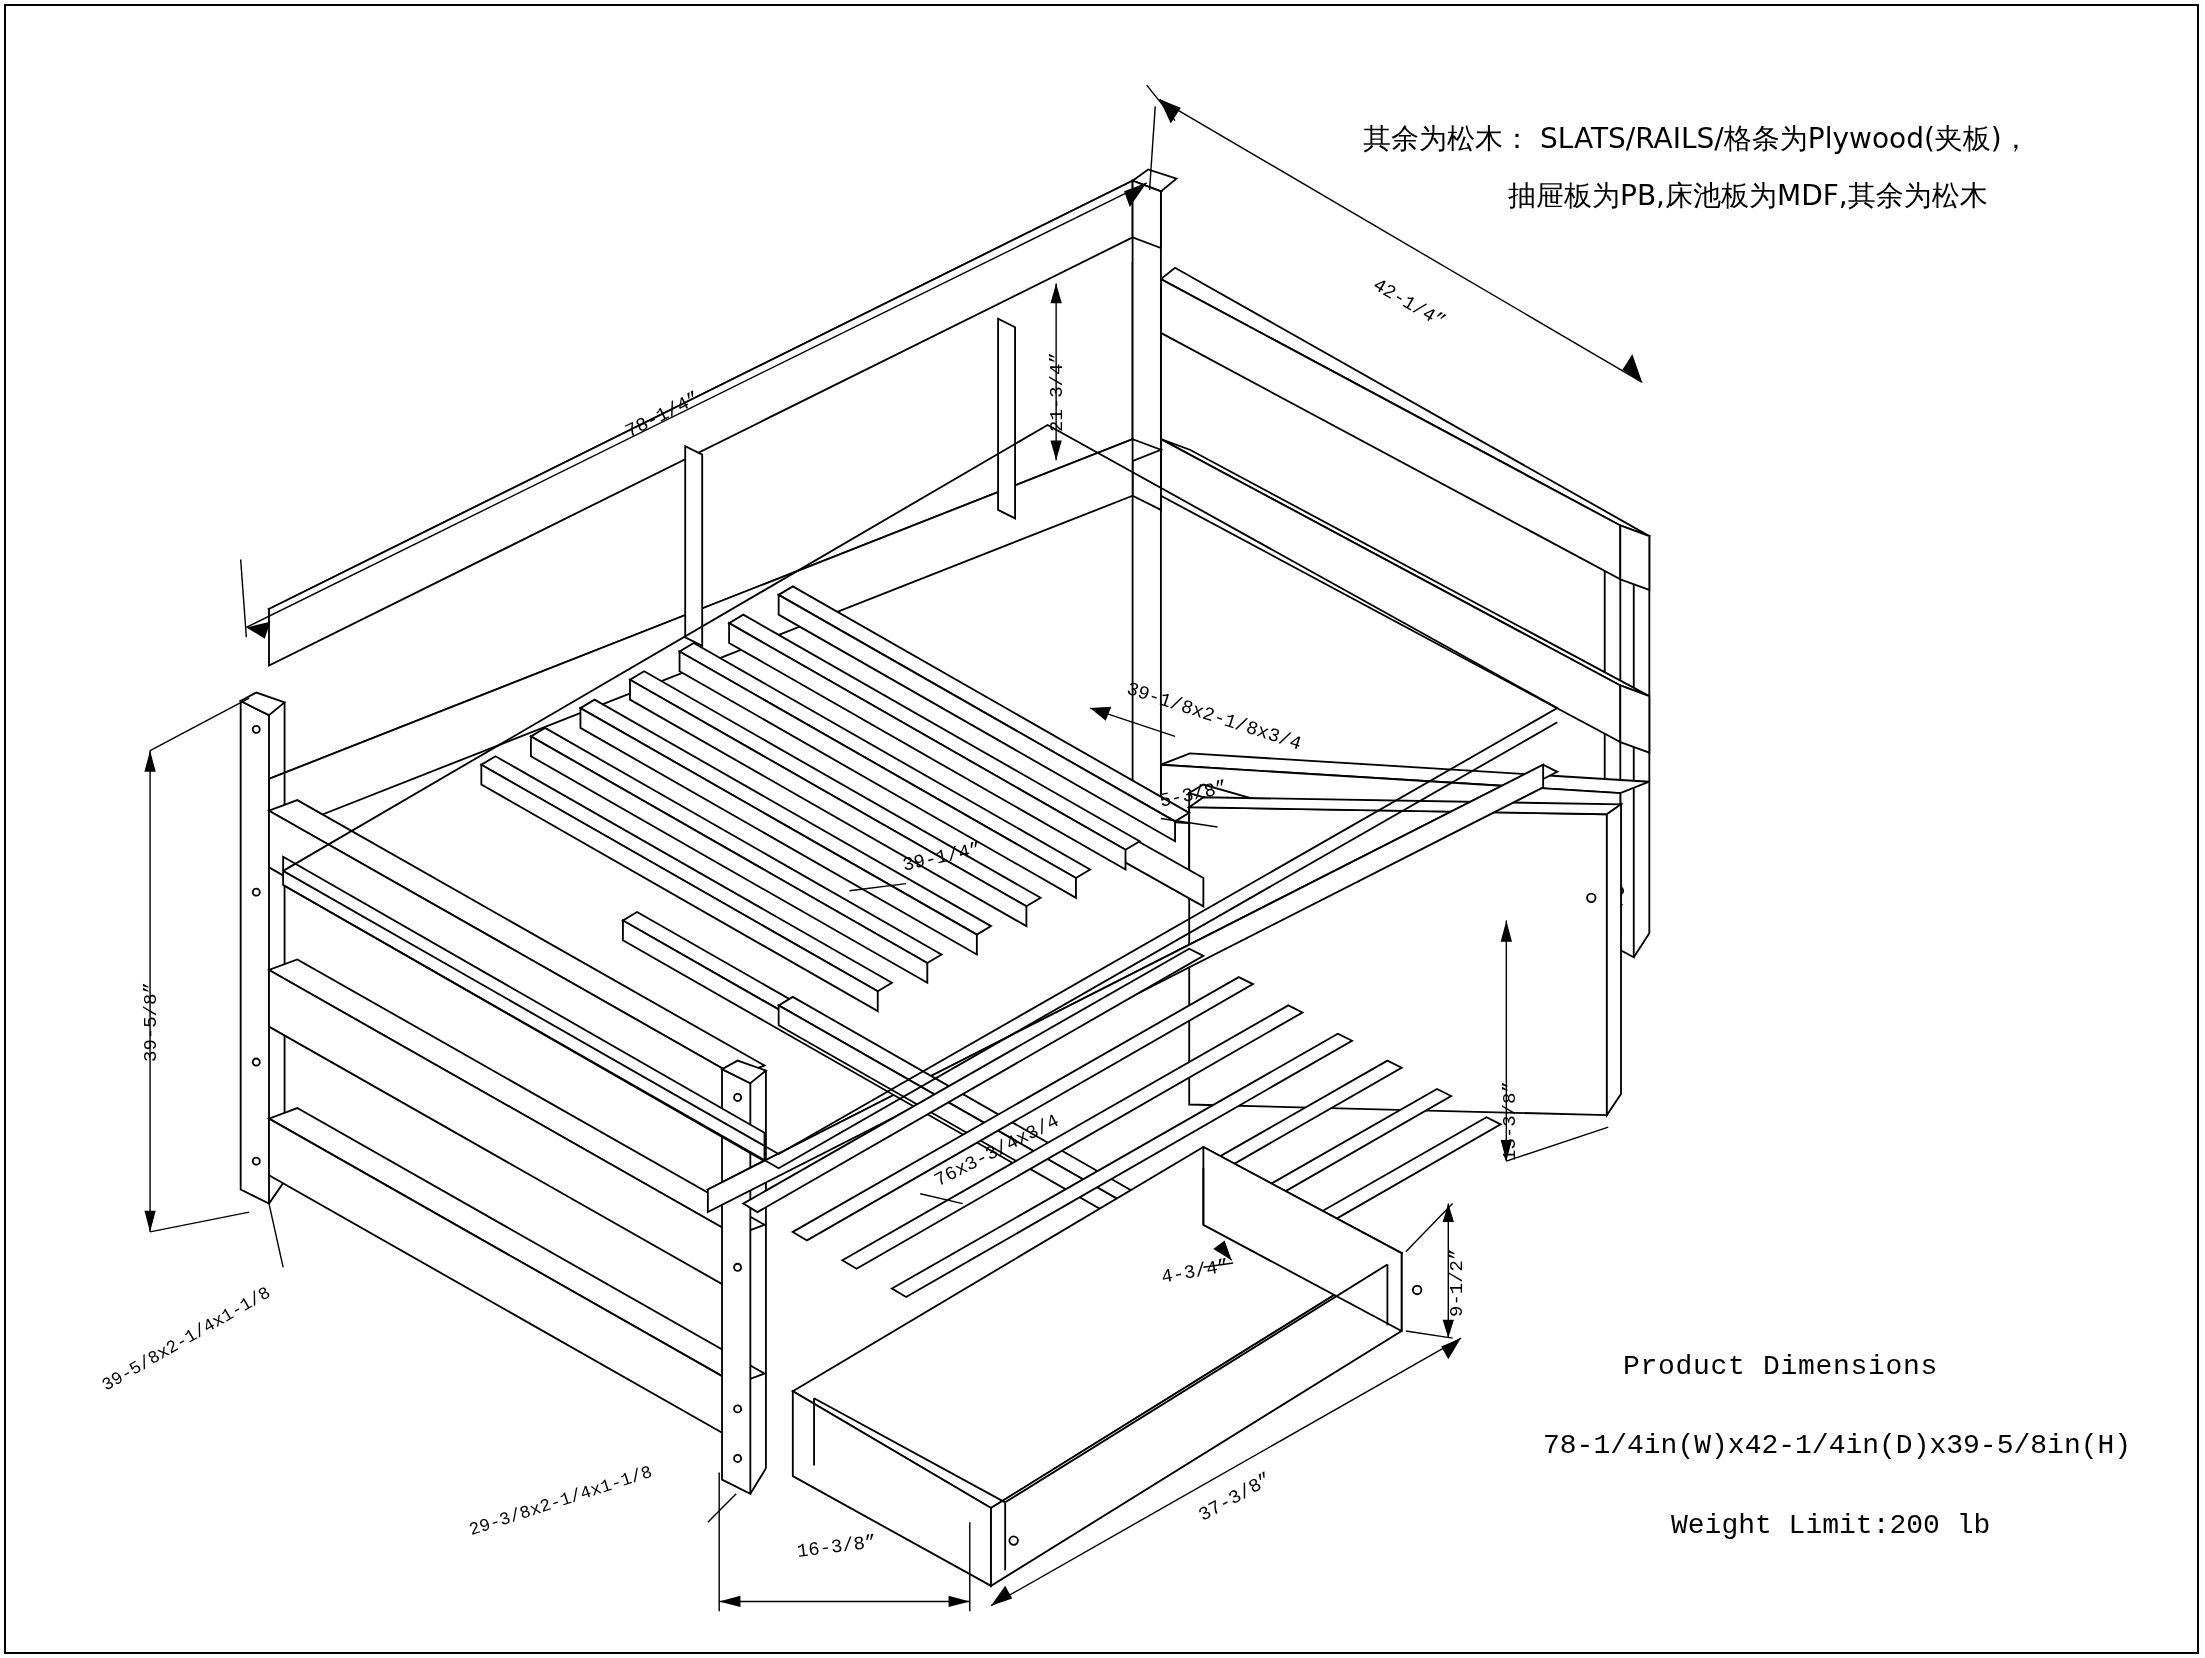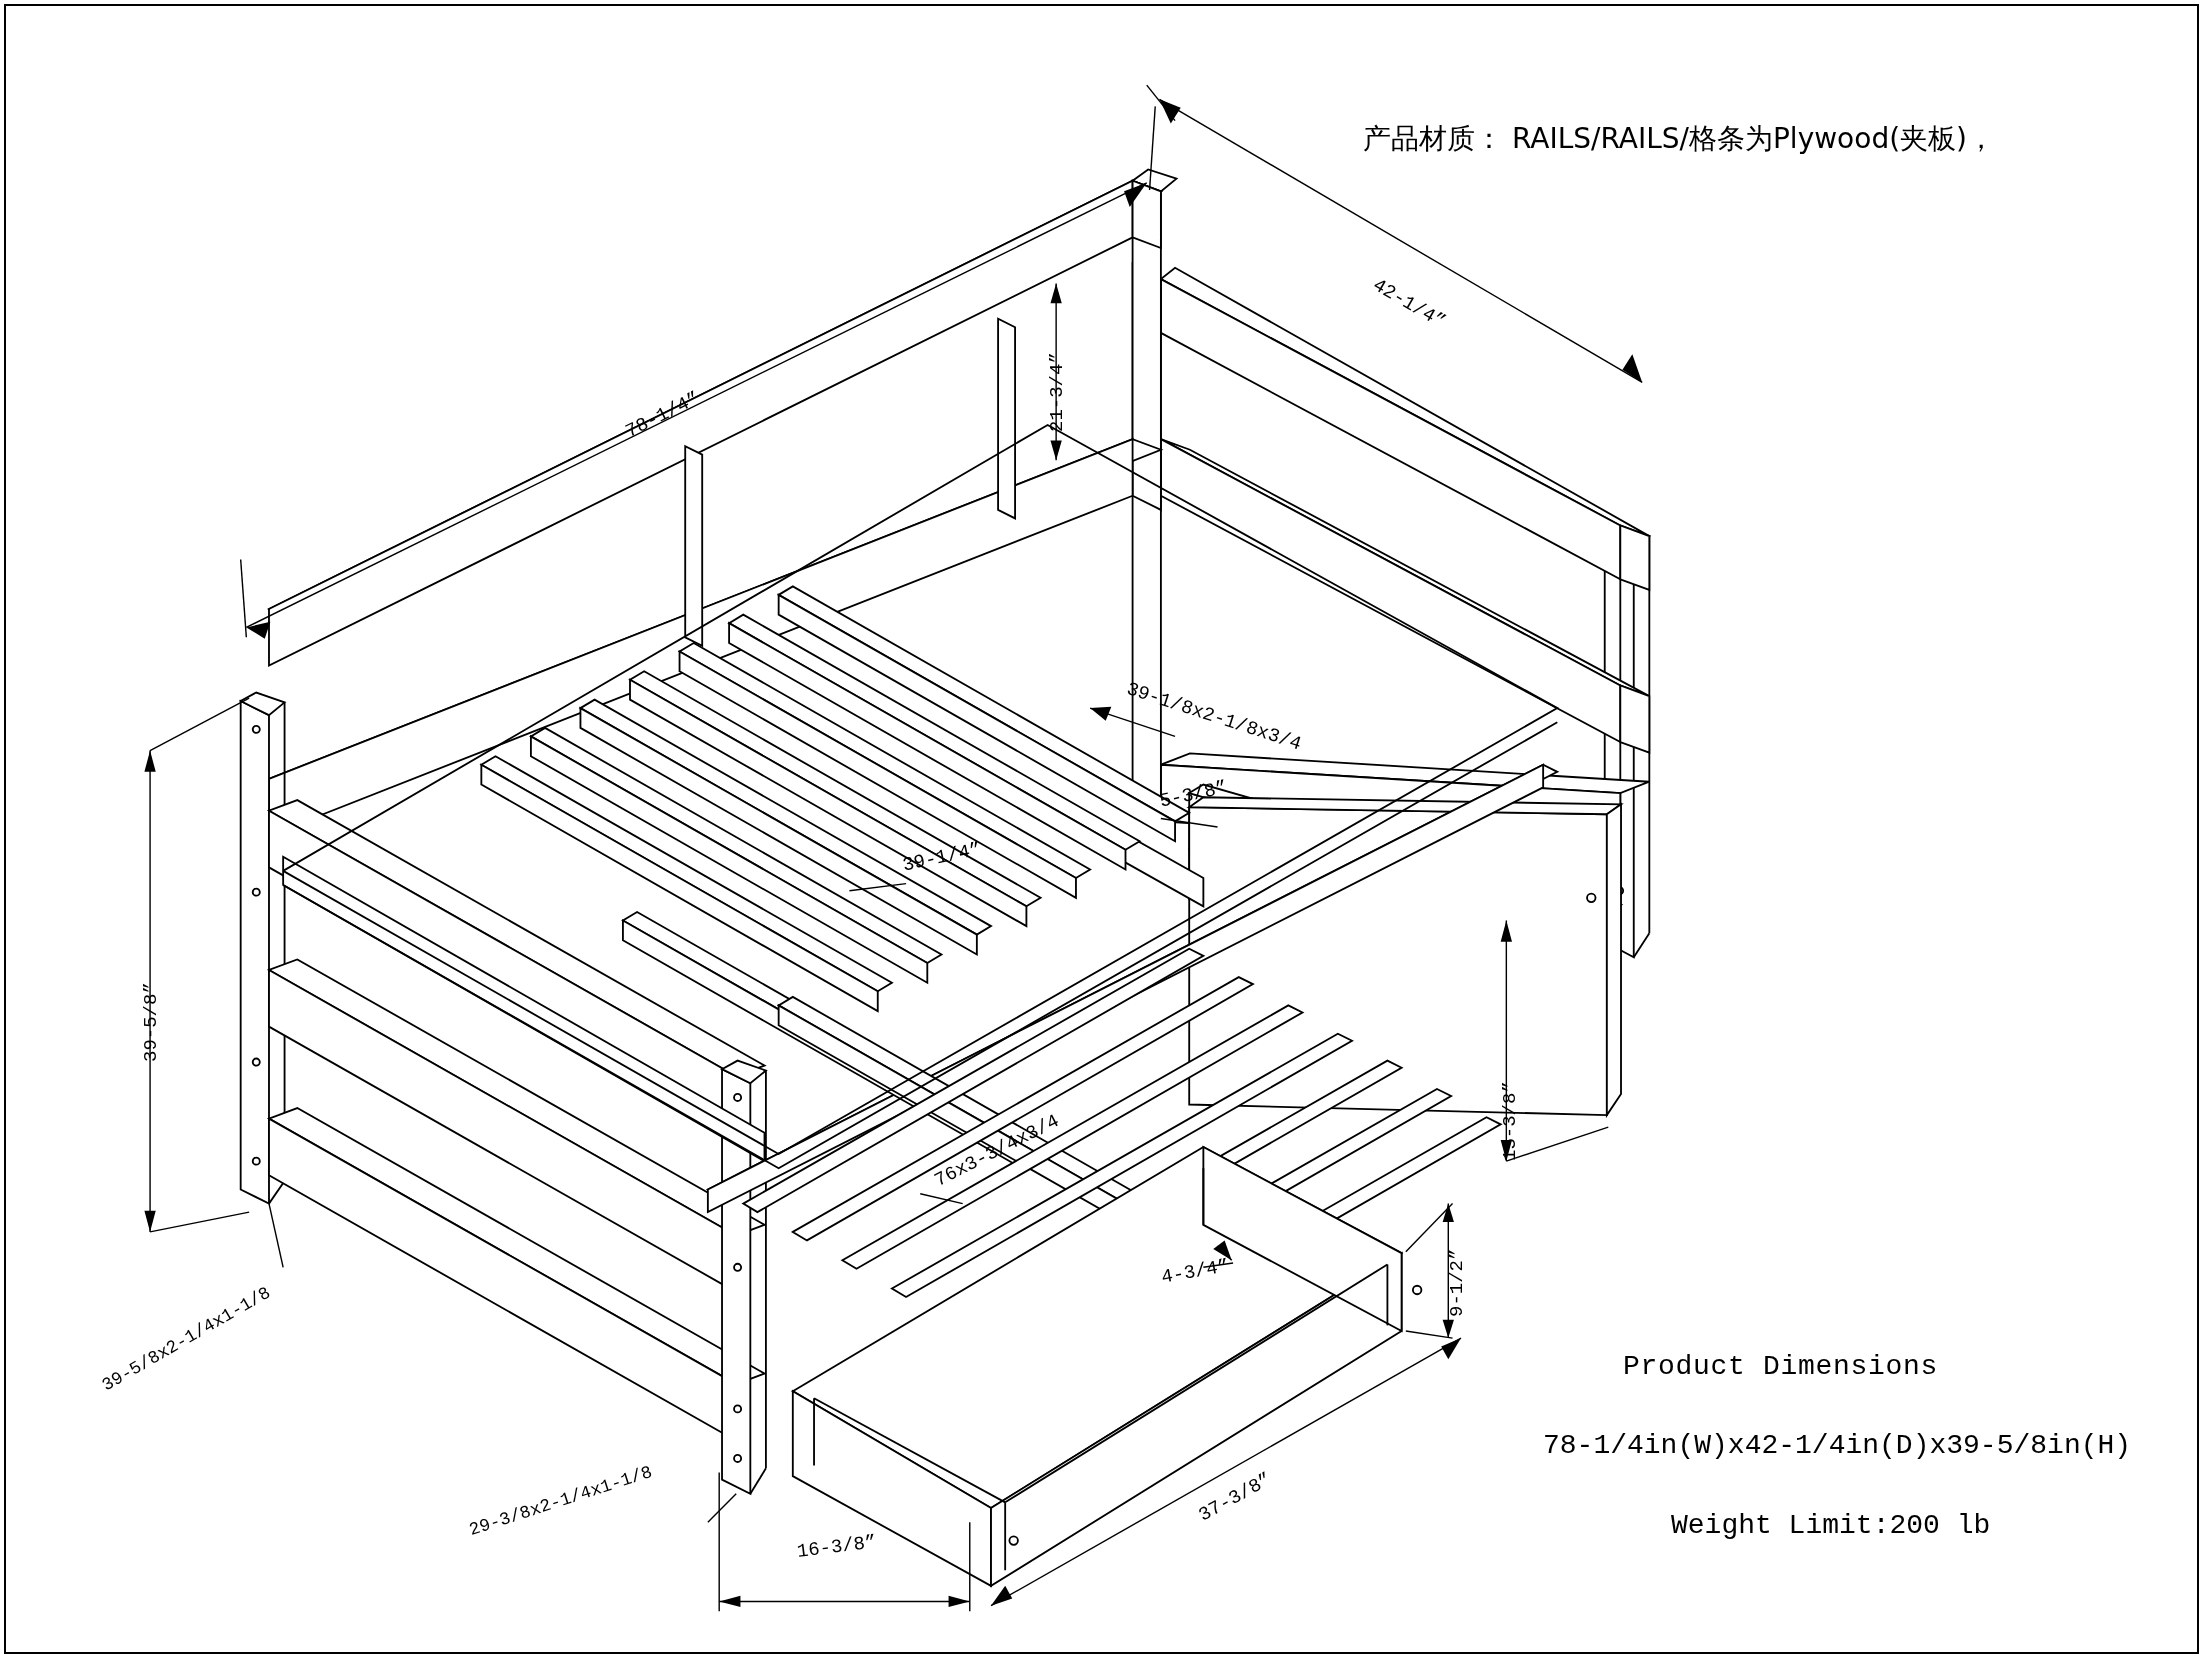--- a/index.html
+++ b/index.html
@@ -264,21 +264,22 @@
         <line x1="1720" y1="1760" x2="1740" y2="1780"></line>
         <polygon points="1740,1780 1730,1752 1714,1764" fill="#000" stroke="none"></polygon>
         <line x1="1700" y1="1790" x2="1742" y2="1784"></line>
         <line x1="1300" y1="1686" x2="1360" y2="1700"></line>
         <line x1="380" y1="1700" x2="400" y2="1790"></line>
         <line x1="1040" y1="2110" x2="1000" y2="2150"></line>
       </g>
     </g>
   </svg>
 
-  <div class="cn" style="left:1363px; top:119px;">产品材质： RAILS/RAILS/格条为Plywood(夹板)，</div>
+  <div class="cn" style="left:1363px; top:119px;">其余为松木： SLATS/RAILS/格条为Plywood(夹板)，</div>
+  <div class="cn" style="left:1508px; top:176px;">抽屉板为PB,床池板为MDF,其余为松木</div>
 
   <div class="lbl dim rot-n" style="left:623px; top:425px; transform: rotate(-26.5deg);">78-1/4”</div>
 
   <div class="lbl dim rot-n" style="left:1379px; top:276px; transform: rotate(30deg);">42-1/4”</div>
 
   <div class="lbl dim rot-90" style="left:1048px; top:432px;">21-3/4”</div>
 
   <div class="lbl dim rot-90" style="left:142px; top:1062px;">39-5/8”</div>
 
   <div class="lbl dim rot-90" style="left:1501px; top:1161px;">15-3/8”</div>

